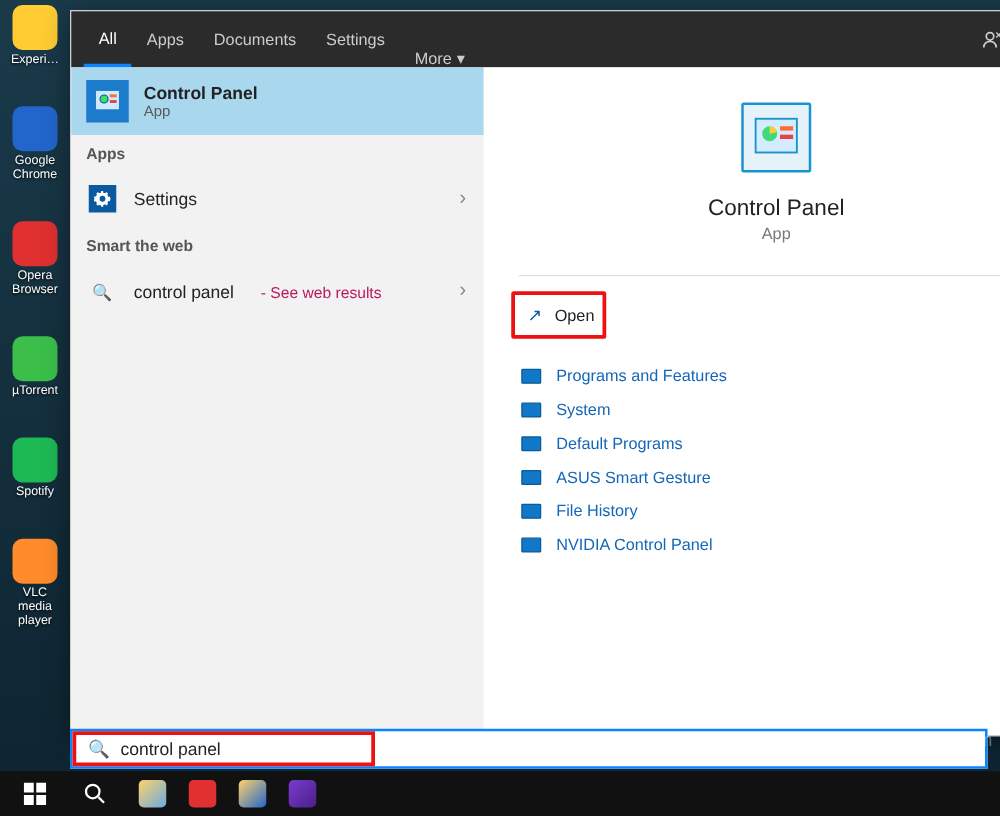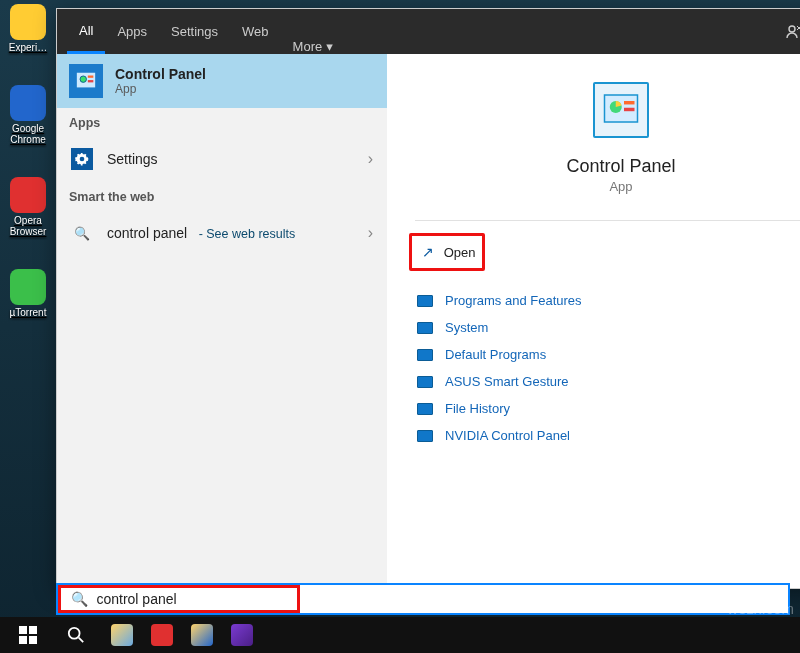--- a/index.html
+++ b/index.html
@@ -6,21 +6,21 @@
   html, body { width: 800px; height: 653px; overflow: hidden; }
 
   
   .desktop {
     position: relative;
     width: 800px; height: 653px;
     background: linear-gradient(180deg, #1a3a4a 0%, #0e2430 100%);
   }
 
   
-  .desktop-icons { position: absolute; left: 4px; top: 4px; width: 48px; display:flex; flex-direction:column; gap:32px;text-decoration:underline; }
+  .desktop-icons { position: absolute; left: 4px; top: 4px; width: 48px; display:flex; flex-direction:column; gap:32px; }
   .dicon { display:flex; flex-direction:column; align-items:center; font-size:10px; color:#fff; text-shadow:0 1px 2px #000; text-align:center; width:48px; }
   .dicon .blob { width:36px; height:36px; border-radius:8px; margin-bottom:2px; }
 
   
   .search-popup {
     position:absolute; left:56px; top:8px;
     width:800px; height:581px;
     background:#fff;
     box-shadow:0 4px 20px rgba(0,0,0,.4);
     display:flex; flex-direction:column;
@@ -41,21 +41,21 @@
   .best-match { background:#a9d7ee; display:flex; align-items:center; padding:10px 12px; gap:12px; }
   .best-match .tile { width:34px; height:34px; background:#1c7bcb; display:flex; align-items:center; justify-content:center; }
   .best-match .tile svg { width:22px; height:22px; }
   .best-match .txt .t { font-weight:600; color:#222; font-size:14px; }
   .best-match .txt .s { color:#5a5a5a; font-size:12px; }
 
   .result-row { display:flex; align-items:center; padding:12px 14px; gap:14px; cursor:pointer; position:relative; }
   .result-row .ricon { width:22px; height:22px; background:#0b5aa0; display:flex; align-items:center; justify-content:center; color:#fff; }
   .result-row .ricon.search { background:none; color:#555; }
   .result-row .label { flex:1; color:#222; font-size:14px; }
-  .result-row .hint { color:#0c4a6e; font-size:12.5px; margin-left:8px; }
+  .result-row .hint { color:#be185d; font-size:12.5px; margin-left:18px; }
   .result-row .chev { color:#888; font-size:16px; }
 
   
   .rightcol { flex:1; background:#fff; display:flex; flex-direction:column; padding-top:28px; align-items:center; }
   .hero-tile { width:56px; height:56px; background:#e7f3fb; border:2px solid #1a94d1; border-radius:2px; display:flex; align-items:center; justify-content:center; }
   .hero-tile svg { width:36px; height:36px; }
   .hero-title { font-size:18px; color:#222; margin-top:18px; }
   .hero-sub { font-size:13px; color:#777; margin-top:2px; }
   .sep { height:1px; width:88%; background:#e1e1e1; margin:26px 0 12px; }
   .actions { width:100%; padding:0 22px; position:relative; }
@@ -75,21 +75,21 @@
   .searchbox-typed { position:absolute; left:0; top:0; height:100%; width:242px; border:3px solid #e11; display:flex; align-items:center; padding-left:10px; gap:8px; font-size:14px; color:#222; }
   .searchbox-typed .mag { color:#555; font-size:14px; }
 
   
   .taskbar { position:absolute; left:0; bottom:0; width:800px; height:36px; background:#111; display:flex; align-items:center; padding-left:6px; gap:4px; }
   .tb-btn { width:44px; height:32px; display:flex; align-items:center; justify-content:center; color:#fff; cursor:pointer; }
   .tb-btn svg { width:18px; height:18px; }
   .tb-app { width:40px; height:30px; display:flex; align-items:center; justify-content:center; }
   .tb-app .ic { width:22px; height:22px; border-radius:4px; }
 
-  .watermark { position:absolute; right:6px; bottom:36px; font-size:15px; color:rgba(255,255,255,.35); }
+  .watermark { position:absolute; right:6px; bottom:52px; font-size:15px; color:rgba(255,255,255,.35); }
 </style>
 </head>
 <body>
 
 <div class="desktop">
 
   <div class="desktop-icons">
       <div class="dicon">
         <div class="blob" style="background: rgb(255, 204, 51);"></div>
         <span>Experi…</span>
@@ -98,29 +98,37 @@
         <div class="blob" style="background: rgb(34, 102, 204);"></div>
         <span>Google Chrome</span>
       </div>
       <div class="dicon">
         <div class="blob" style="background: rgb(224, 48, 48);"></div>
         <span>Opera Browser</span>
       </div>
       <div class="dicon">
         <div class="blob" style="background: rgb(59, 191, 74);"></div>
         <span>µTorrent</span>
+      </div>
+      <div class="dicon">
+        <div class="blob" style="background: rgb(29, 185, 84);"></div>
+        <span>Spotify</span>
+      </div>
+      <div class="dicon">
+        <div class="blob" style="background: rgb(255, 139, 44);"></div>
+        <span>VLC media player</span>
       </div>
     </div>
 
   <div class="search-popup">
     <div class="tabbar">
         <div class="tab active">All</div>
         <div class="tab">Apps</div>
+        <div class="tab">Documents</div>
         <div class="tab">Settings</div>
-        <div class="tab">Web</div>
         <div class="tab more">More<span> ▾</span></div>
         <div class="tabbar-spacer"></div>
         <div class="titlebar-btn">
           <svg width="16" height="16" viewBox="0 0 16 16" fill="none" stroke="#ccc" stroke-width="1.4">
             <circle cx="6" cy="5" r="3"></circle>
             <path d="M1 14c0-3 2.5-5 5-5s5 2 5 5"></path>
             <path d="M11 2l4 4M15 2l-4 4" stroke-width="1"></path>
           </svg>
         </div>
         <div class="titlebar-btn">⋯</div>

